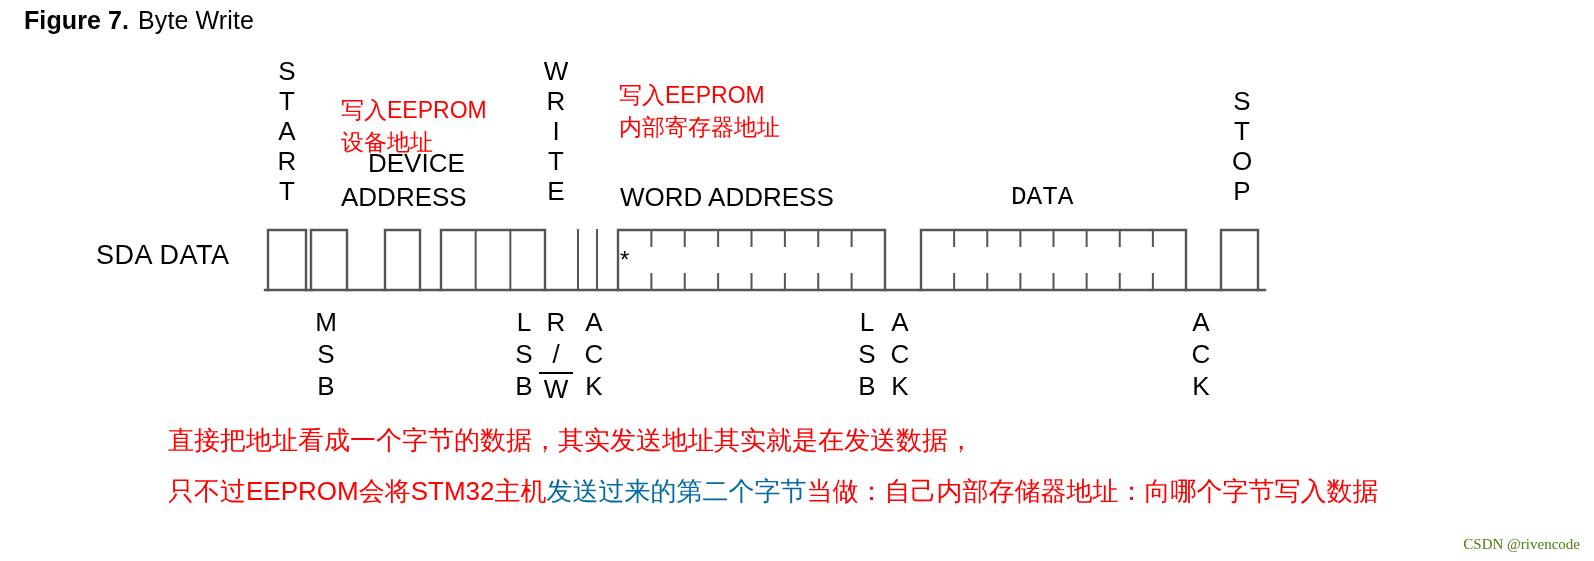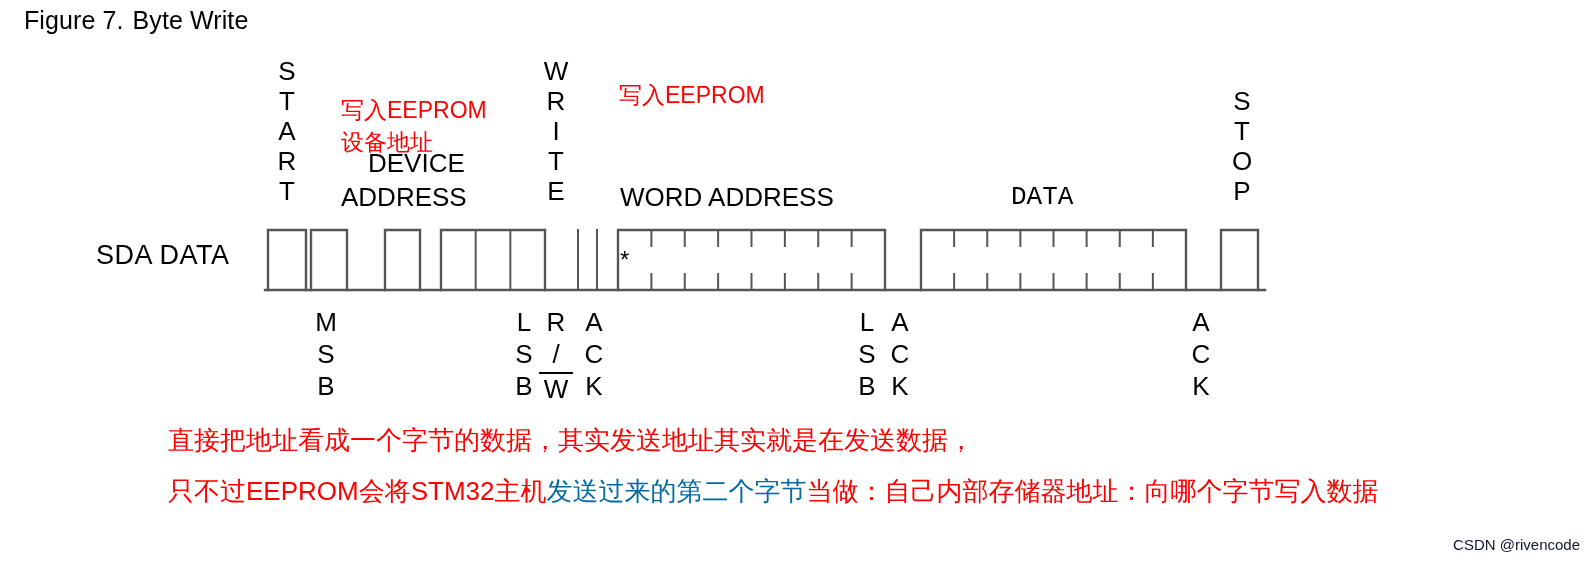--- a/index.html
+++ b/index.html
@@ -2,21 +2,21 @@
 <html><head>
 <meta charset="utf-8">
 <style>
   html,body{margin:0;padding:0;}
   body{
     width:1594px;height:561px;background:#ffffff;
     font-family:"Liberation Sans",sans-serif;
     color:#000;overflow:hidden;position:relative;
   }
   .fig-title{position:absolute;left:24px;top:6px;font-size:25px;letter-spacing:.1px;white-space:nowrap;}
-  .fig-title .lbl{font-weight:normal;}
+  .fig-title .lbl{font-weight:bold;}
   .fig-title .nm{font-weight:normal;margin-left:9px;}
 
   
   .vcol{position:absolute;font-size:26px;line-height:30px;text-align:center;white-space:nowrap;}
   .vcol span{display:block;}
 
   
   .cap{position:absolute;font-size:26px;white-space:nowrap;}
 
   
@@ -29,21 +29,21 @@
   .star{position:absolute;font-size:24px;line-height:1;white-space:nowrap;}
 
   
   .blab{position:absolute;font-size:26px;line-height:32px;text-align:center;white-space:nowrap;}
   .blab span{display:block;}
   .ovl{display:block;border-top:2px solid #000;line-height:30px;margin-top:2px;}
 
   .note{position:absolute;font-size:26px;white-space:nowrap;color:#ff0000;}
   .note .blue{color:#0369a1;}
 
-  .wm{position:absolute;right:14px;bottom:8px;font-size:15px;color:#0f172a;white-space:nowrap;}
+  .wm{position:absolute;right:14px;bottom:8px;font-size:15px;color:#4d7c0f;white-space:nowrap;font-family:Liberation Serif, serif;}
 </style>
 </head>
 <body>
 
 <div class="fig-title">
   <span class="lbl">Figure 7.</span><span class="nm">Byte Write</span>
 </div>
 
 <div class="vcol" style="left:268px;top:56px;width:38px;">
   <span>S</span>
@@ -73,20 +73,21 @@
 <div class="cap" style="left:620px;top:182px;">WORD ADDRESS</div>
 <div class="cap" style="left:1011px;top:182px;font-family:Liberation Mono, monospace;">DATA</div>
 
 <div class="anno" style="left:341px;top:94px;">
   <div>写入EEPROM</div>
   <div>设备地址</div>
 </div>
 
 <div class="anno" style="left:619px;top:79px;">
   <div>写入EEPROM</div>
+  <div>内部寄存器地址</div>
 </div>
 
 <div class="sda-label">SDA DATA</div>
 
 <svg id="wave" width="1594" height="561" viewBox="0 0 1594 561">
   <g id="wave-group" fill="none" stroke="#555555" stroke-width="2.4" stroke-linecap="square">
       <path d="M 265 290 L 1265 290"></path>
       <path d="M 268 290 L 268 230 L 306 230 L 306 290"></path>
       <path d="M 311 290 L 311 230 L 347 230 L 347 290"></path>
       <path d="M 385 290 L 385 230 L 420 230 L 420 290"></path>

